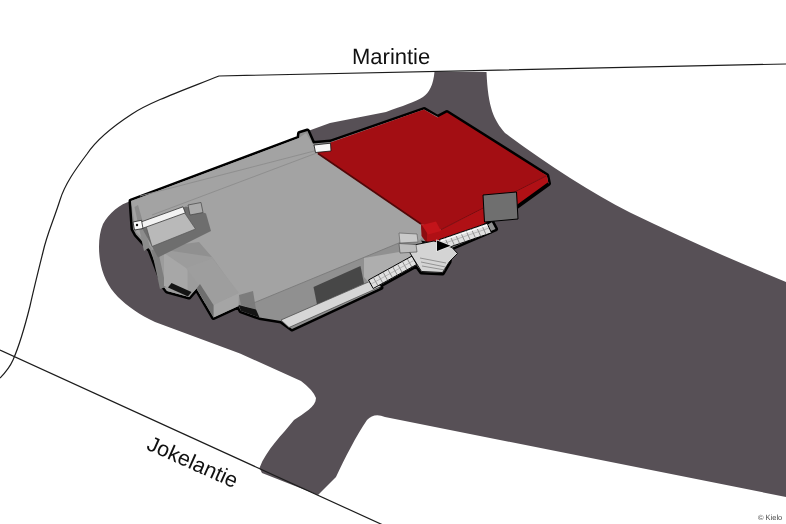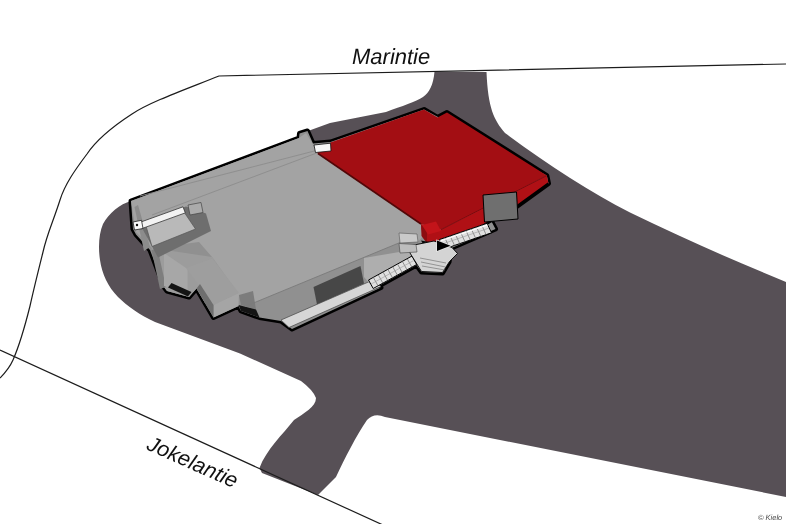--- a/index.html
+++ b/index.html
@@ -1,17 +1,17 @@
 <!DOCTYPE html>
 <html><head>
 <meta charset="utf-8">
 <style>
   html,body{margin:0;padding:0;background:#fff;}
   #stage{position:relative;width:786px;height:524px;overflow:hidden;background:#fff;
-         font-family:"Liberation Sans", sans-serif;-webkit-font-smoothing:antialiased;text-rendering:geometricPrecision;font-style:italic;}
+         font-family:"Liberation Sans", sans-serif;-webkit-font-smoothing:antialiased;text-rendering:geometricPrecision;}
   svg{position:absolute;left:0;top:0;}
 </style>
 </head>
 <body>
 <div id="stage">
 <svg width="786" height="524" viewBox="0 0 786 524">
 
   <rect x="0" y="0" width="786" height="524" fill="#ffffff"></rect>
 
   <path d="M434.5,71.5 C433.5,85 429,93 423,97.1

